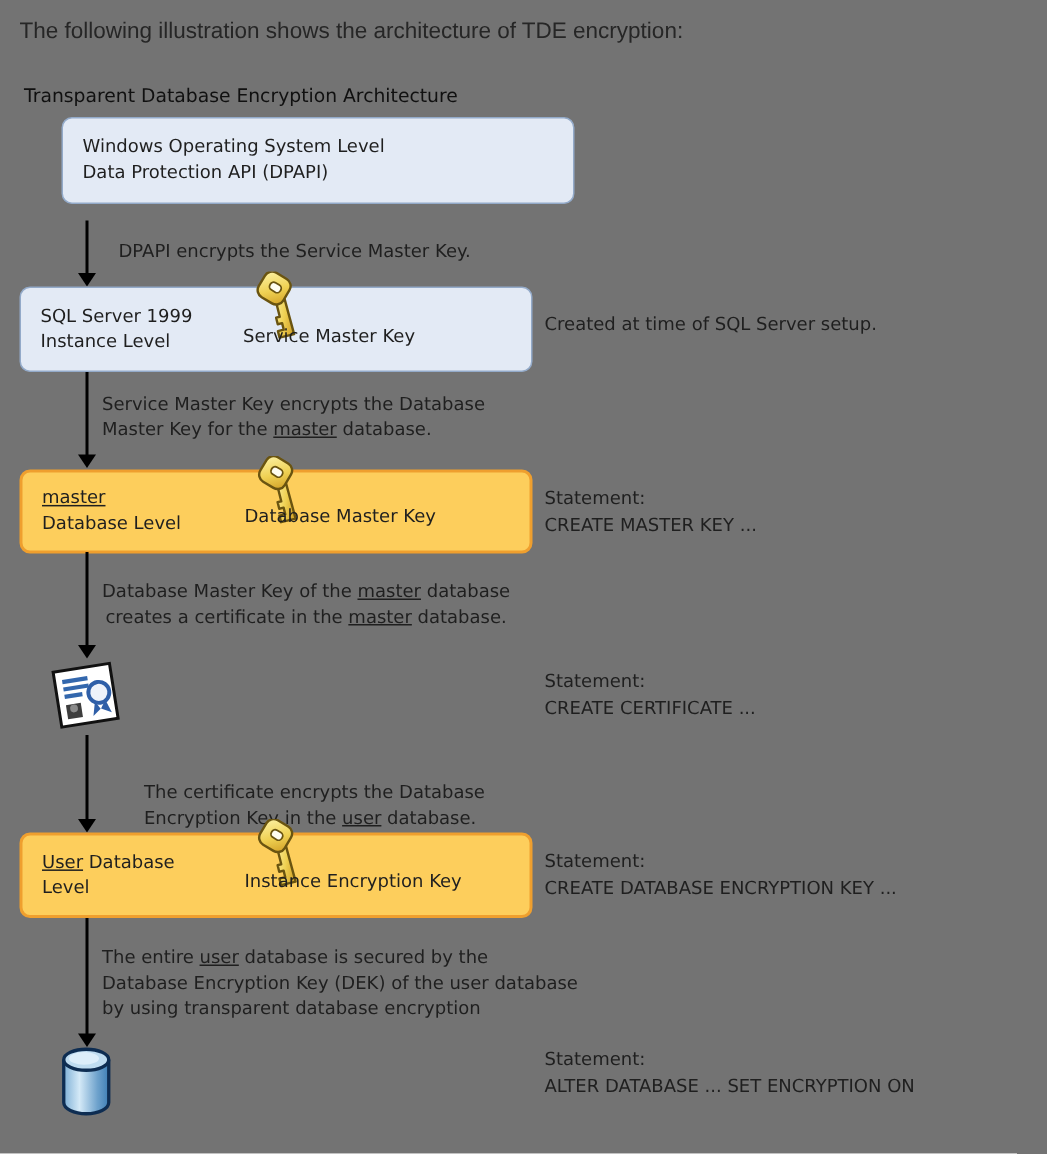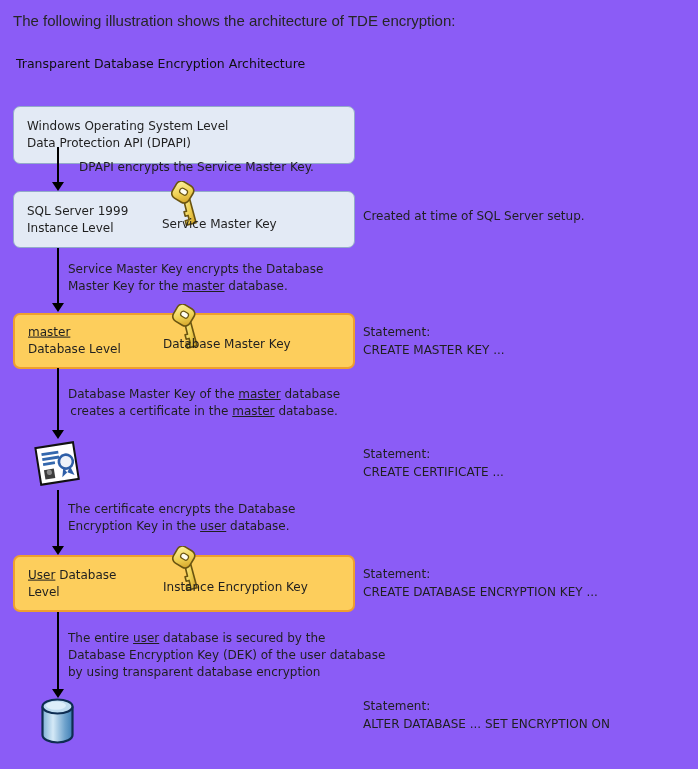--- a/index.html
+++ b/index.html
@@ -1,25 +1,25 @@
 <!DOCTYPE html>
 <html style="--blue_fill: #e3eaf5; --blue_border: #93aac9; --orange_fill: #fdce5c; --orange_border: #ef9f2e; --arrow: #000000; --key_gold: #e8c23a; --cylinder_blue: #5e97c4;"><head>
 <meta charset="utf-8">
 <style>
   html,body{margin:0;padding:0;background:#ffffff;}
-  .page{position:relative;width:698px;height:769px;background:#8b5cf6;overflow:hidden;
+  .page{position:relative;width:698px;height:769px;background:#737373;overflow:hidden;
         font-family:"DejaVu Sans",sans-serif;color:#222;}
   .intro{position:absolute;left:13px;top:12px;font-family:"Liberation Sans",sans-serif;
          font-size:15px;color:#262626;white-space:nowrap;}
   .diagram-title{position:absolute;left:16px;top:56px;font-size:12.5px;font-weight:normal;
          color:#101010;white-space:nowrap;}
   .node{position:absolute;left:13px;width:342px;border-radius:7px;box-sizing:border-box;}
   .node.blue{background:var(--blue_fill,#e3eaf5);border:1.5px solid var(--blue_border,#93aac9);}
   .node.orange{background:var(--orange_fill,#fdce5c);border:2px solid var(--orange_border,#ef9f2e);}
-  .box1{top:106px;height:58px;}
+  .box1{top:78px;height:58px;margin-left:28px;}
   .box2{top:191px;height:57px;}
   .box3{top:313px;height:56px;}
   .box4{top:555px;height:57px;}
   .node .left{position:absolute;left:13px;top:50%;transform:translateY(-50%);
          font-size:12px;line-height:1.45;white-space:nowrap;color:#1f1f1f;}
   .node .keylabel{position:absolute;left:148px;bottom:16px;font-size:12px;
          white-space:nowrap;color:#1f1f1f;margin-top:12px;}
   .node .key-icon{position:absolute;left:152px;top:-11px;width:34px;height:48px;}
   .u{text-decoration:underline;}
   .vline{position:absolute;left:57px;width:2px;background:#000;}
@@ -136,21 +136,21 @@
       <path d="M38.5 33.5 L41.5 42.5 L34.8 38.8 Z" fill="#2f5fa8"></path>
     </g>
   </svg>
   <div class="note" style="top:445px;">
     <div>Statement:</div>
     <div>CREATE CERTIFICATE ...</div>
   </div>
 
   <div class="vline" style="top:490px;height:57px;"></div>
   <div class="ahead" style="top:546px;"></div>
-  <div class="alabel" style="top:501px;">
+  <div class="alabel" style="top:520px;margin-left:28px;">
     <div>The certificate encrypts the Database</div>
     <div><span>Encryption Key in the </span><span class="u">user</span><span> database.</span></div>
   </div>
 
   <div class="node orange box4">
     <svg class="key-icon" viewBox="0 0 34 48">
       <g transform="rotate(-14 17 12)" stroke="#6a5410" stroke-linejoin="round">
         <path d="M16 20 L22 20 L22.5 44 L12.5 44 L12.5 39.5 L16.5 39.5 L16.5 35 L13.5 35 L13.5 30.5 L16 30.5 Z" fill="url(#gkey)" stroke-width="1.6"></path>
         <rect x="7.5" y="1.5" width="19" height="19" rx="5.5" transform="rotate(45 17 11)" fill="url(#gkey)" stroke-width="1.6"></rect>
         <rect x="13.5" y="7.5" width="8" height="5.5" rx="2.5" transform="rotate(45 17 11)" fill="#fffdf0" stroke-width="1.2"></rect>

